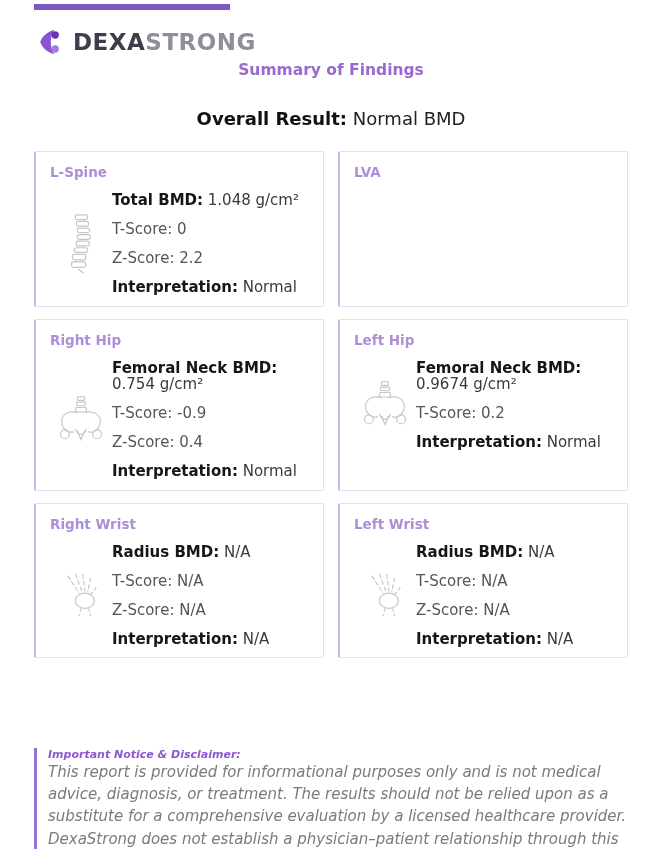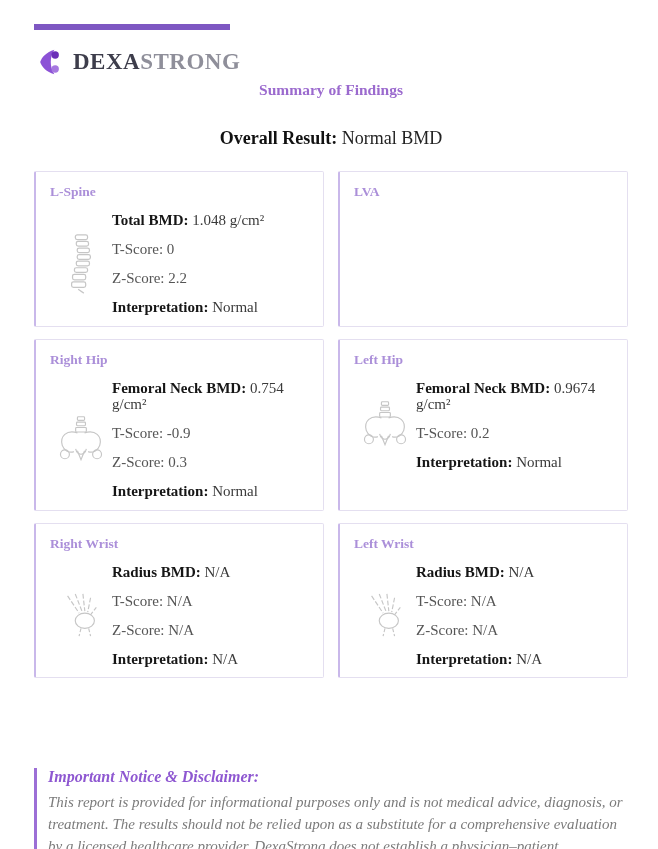--- a/index.html
+++ b/index.html
@@ -2,21 +2,21 @@
 <html><head>
 <meta charset="utf-8">
 <style>
   * { box-sizing: border-box; }
   html, body { margin: 0; padding: 0; background: #ffffff; }
   body {
     width: 658px; height: 849px; overflow: hidden;
     font-family: "DejaVu Sans", "Liberation Sans", sans-serif;
     color: #333;
   }
-  .page { width: 658px; height: 757px; padding: 24px 30px 0 34px; position: relative; font-family: Liberation Serif, serif; }
+  .page { width: 658px; height: 757px; padding: 4px 30px 0 34px; position: relative; }
 
   .top-bar { width: 196px; height: 6px; background: #7e57c2; }
 
   .logo-row { display: flex; align-items: center; gap: 9px; margin-top: 13px; height: 38px; }
   .logo-text { font-size: 23px; font-weight: bold; letter-spacing: 0.5px; }
   .logo-text .p1 { color: #3d3d4b; }
   .logo-text .p2 { color: #8f8f9a; }
 
   .page-title { text-align: center; color: #9b6ace; font-weight: bold; font-size: 15.5px; }
 
@@ -35,21 +35,21 @@
   .card-title { color: #ab8fd9; font-weight: bold; font-size: 13.5px; }
   .card-body { display: flex; margin-top: 12px; }
   .icon-col { flex: 0 0 62px; display: flex; justify-content: center; align-items: center; }
   .rows { flex: 1; }
   .rows p { margin: 0 0 12.5px 0; font-size: 15px; color: #555; line-height: 1.1; }
   .rows p:last-child { margin-bottom: 0; }
   .rows .emph .lbl { font-weight: bold; color: #161616; }
   .rows .emph .val { color: #3a3a3a; }
 
   .disclaimer { margin-top: 90px; border-left: 3px solid #9c6fd6; padding-left: 11px; }
-  .disclaimer-title { color: #8e57d1; font-weight: bold; font-style: italic; font-size: 16px; margin-bottom: 5px; }
+  .disclaimer-title { color: #8e57d1; font-weight: bold; font-style: italic; font-size: 11px; }
   .disclaimer-body { font-style: italic; font-size: 15px; color: #7b7b7b; line-height: 1.48; max-width: 596px; }
 
   svg.gray-art { display: block; }
 </style>
 </head>
 <body>
 
 <div class="page">
 
   <div class="top-bar"></div>
@@ -122,21 +122,21 @@
               <circle cx="10" cy="44" r="5"></circle>
               <circle cx="46" cy="44" r="5"></circle>
               <path d="M22 38 C24 46 32 46 34 38"></path>
               <path d="M24 40 L28 50 L32 40"></path>
             </g>
           </svg>
         </div>
         <div class="rows">
           <p class="emph"><span class="lbl">Femoral Neck BMD:</span> <span class="val">0.754 g/cm²</span></p>
           <p><span>T-Score:</span> <span>-0.9</span></p>
-          <p><span>Z-Score:</span> <span>0.3</span></p>
+          <p><span>Z-Score:</span> <span>0.4</span></p>
           <p class="emph"><span class="lbl">Interpretation:</span> <span class="val">Normal</span></p>
         </div>
       </div>
     </div>
 
     <div class="card">
       <div class="card-title">Left Hip</div>
       <div class="card-body">
         <div class="icon-col">
           <svg width="50" height="52" viewBox="0 0 56 56" class="gray-art">

